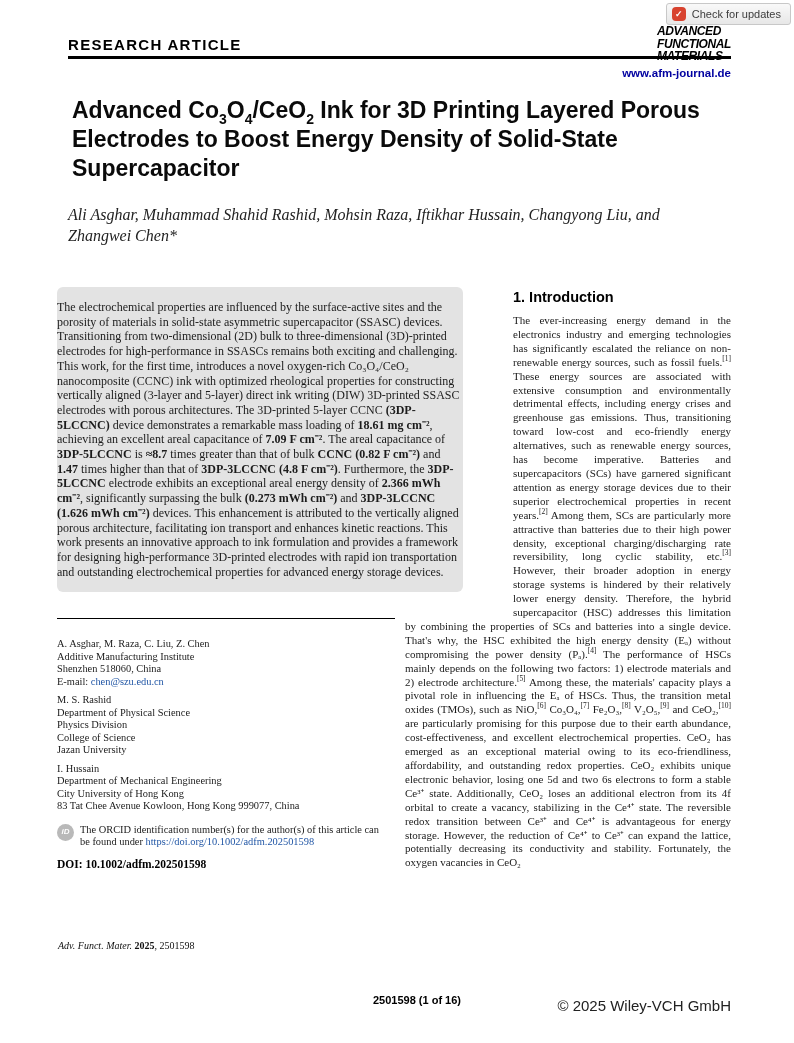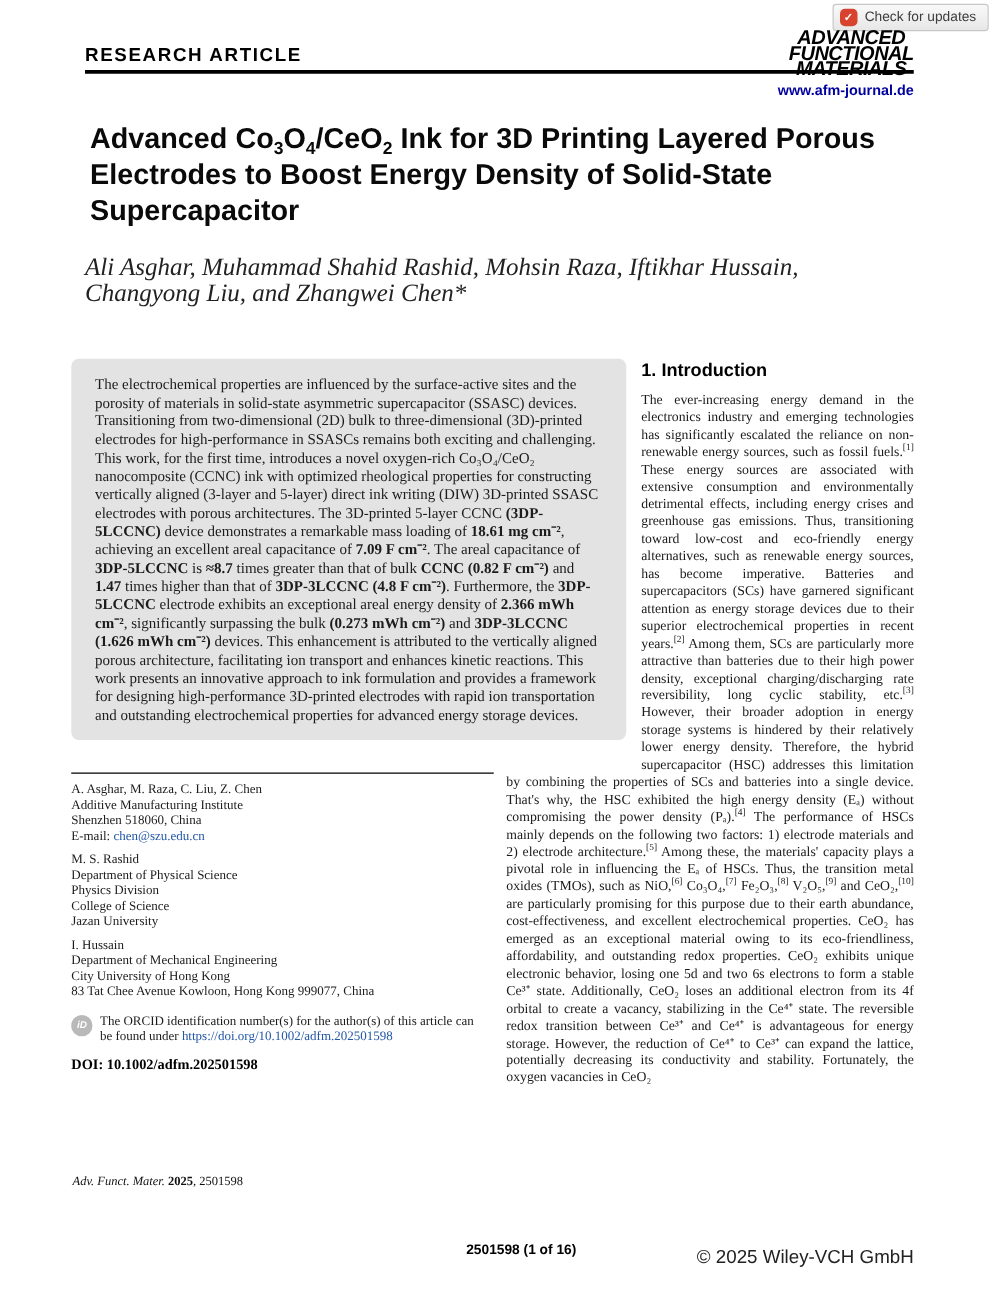--- a/index.html
+++ b/index.html
@@ -17,42 +17,42 @@
            cursor:pointer; }
   .crossmark { width:14px; height:14px; border-radius:4px; background:#d8432f;
                color:#ffffff; display:flex; align-items:center; justify-content:center;
                font-size:9px; font-weight:bold; line-height:1; }
 
   
   .kicker { position:absolute; left:68px; top:36px;
             font-family:"Liberation Sans", sans-serif; font-weight:bold;
             font-size:15px; letter-spacing:1.3px; color:#000; }
   .rule   { position:absolute; left:68px; top:56px; width:663px; height:3px; background:#000; }
-  .logo   { position:absolute; top:25px; right:63px; text-align:center;
+  .logo   { position:absolute; top:25px; right:63px; text-align:left;
             font-family:"Liberation Sans", sans-serif; font-style:italic; font-weight:900;
-            font-size:16px; line-height:12.5px; letter-spacing:-0.4px; color:#000; }
+            font-size:12px; line-height:12.5px; letter-spacing:-0.4px; color:#000; }
   .journal-url { position:absolute; top:67px; right:63px;
             font-family:"Liberation Sans", sans-serif; font-weight:bold;
             font-size:11.5px; color:#0000a0; cursor:pointer; }
 
   
   .title { position:absolute; left:68px; top:92px; width:692px;
            font-family:"Liberation Sans", sans-serif; font-weight:bold;
            font-size:23px; line-height:29px; color:#0a0a0a; }
   .title .sub { font-size:14px; vertical-align:sub; line-height:0; }
   .authors { position:absolute; left:68px; top:204px; width:640px;
-             font-style:italic; font-size:20px; line-height:21px; color:#222; }
+             font-style:italic; font-size:16px; line-height:21px; color:#222; }
 
   
   .main { position:absolute; left:57px; top:287px; width:674px; }
   .float-abstract { float:left; width:456px; }
-  .abstract-box { width:406px; padding:13px 19px; background:#e3e3e3; border-radius:6px;
+  .abstract-box { width:406px; padding:13px 0; background:#e3e3e3; border-radius:6px;
                   font-size:12px; line-height:14.7px; color:#1b1b1b; margin-bottom:26px; }
   .float-footnotes { float:left; width:348px; min-height:300px; }
-  .footnotes { width:338px; border-top:1.5px solid #000; padding-top:7px;
+  .footnotes { width:338px; border-top:1.5px solid #000; padding-top:19px;
                font-size:10.4px; line-height:12.5px; color:#1b1b1b; }
   .fn-group { margin-bottom:6px; }
   .fn-email-row { }
   .link { color:#2156a5; cursor:pointer; }
   .orcid-row { display:flex; gap:6px; margin-top:11px; width:330px; }
   .orcid-icon { width:17px; height:17px; border-radius:50%; background:#b9b9b9;
                 color:#fff; font-family:"Liberation Sans", sans-serif; font-weight:bold;
                 font-style:italic; font-size:8px; display:flex; align-items:center;
                 justify-content:center; flex:0 0 17px; }
   .orcid-text { font-size:10.4px; line-height:12.5px; }

